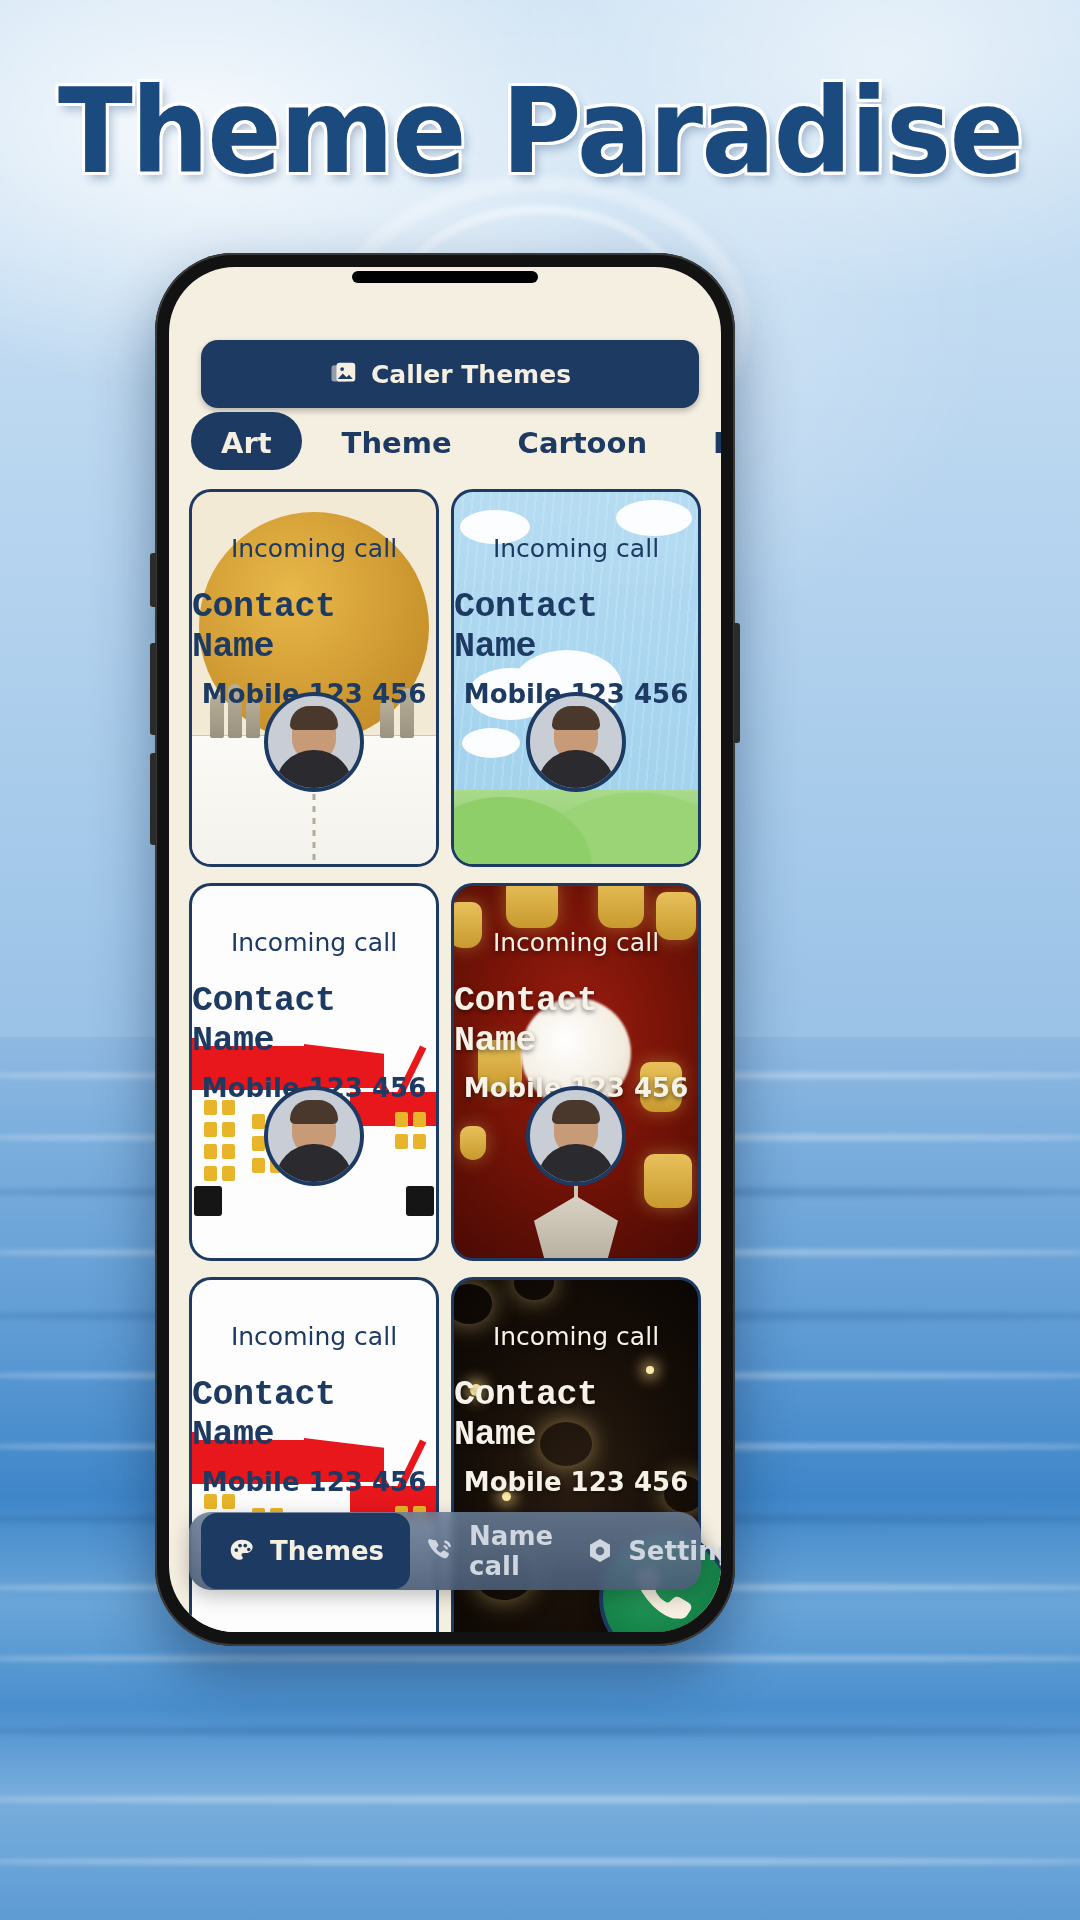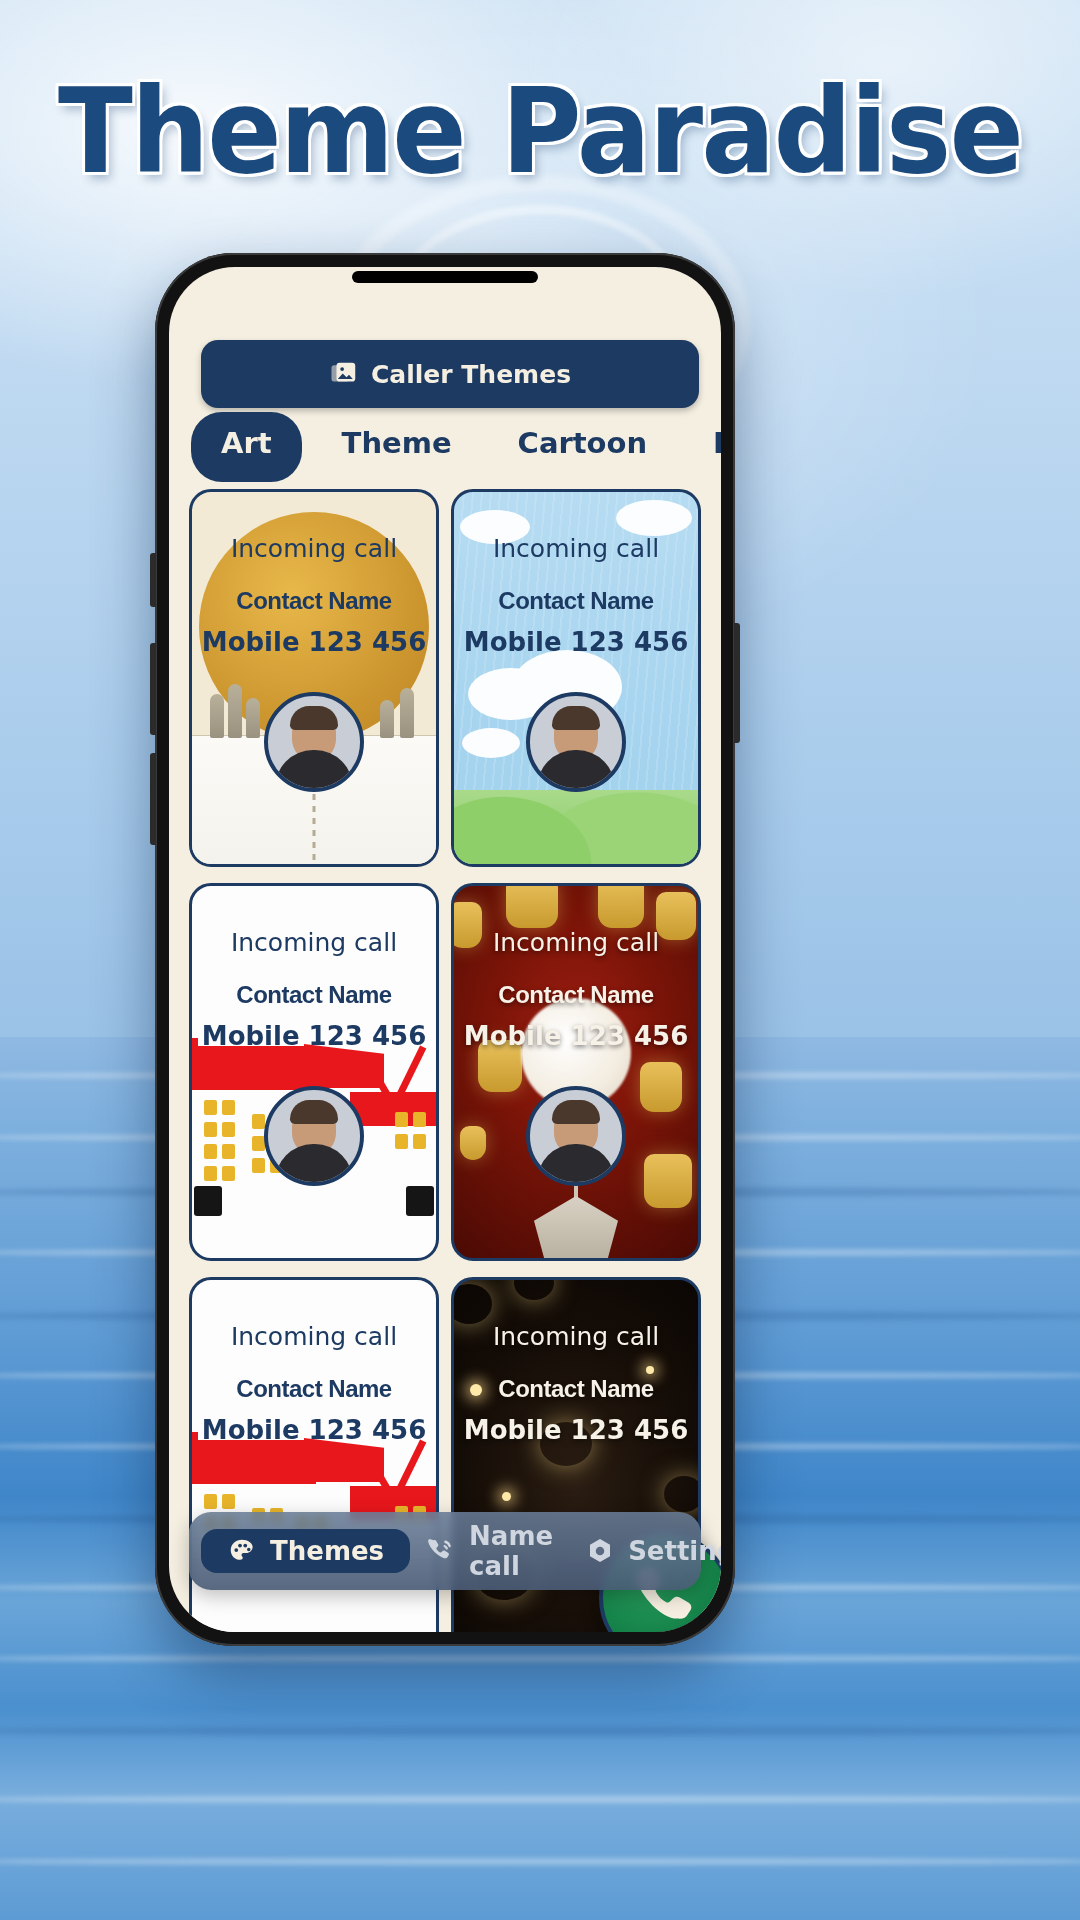--- a/index.html
+++ b/index.html
@@ -105,21 +105,21 @@
   .tab svg{ display:block; }
 
   
   .cats{
     position:absolute; top:145px; left:22px; right:0;
     display:flex; align-items:center; gap:0; z-index:20;
   }
   .chip{
     font-family:"DejaVu Sans", sans-serif;
     font-size:29px; font-weight:700; color:#1d3a63;
-    padding:0 26px; height:70px; line-height:62px; white-space:nowrap;
+    padding:0 26px; height:58px; line-height:62px; white-space:nowrap;
   }
   .chip.active{
     background:#1d3a63; color:#f5efe2; border-radius:31px; padding:0 30px;
   }
   .chip.gap{ margin-left:14px; }
 
   
   .grid{
     position:absolute; top:222px; left:10px; right:10px; bottom:0;
     display:grid; grid-template-columns:1fr 1fr;
@@ -131,22 +131,22 @@
     position:relative; height:378px; border-radius:22px;
     border:3px solid #1d3a63; overflow:hidden;
     display:flex; flex-direction:column; align-items:center;
   }
   .card .ic{
     margin-top:42px; font-size:25px; font-weight:400;
     font-family:"DejaVu Sans", sans-serif;
     position:relative; z-index:3;
   }
   .card .cn{
-    margin-top:24px; font-size:24px; font-weight:700;
-    font-family:Liberation Sans, sans-serif;
+    margin-top:24px; font-size:35px; font-weight:700;
+    font-family:Liberation Mono, monospace;
     position:relative; z-index:3; letter-spacing:-.5px;
   }
   .card .mb{
     margin-top:12px; font-size:26px; font-weight:700;
     font-family:"DejaVu Sans", sans-serif;
     position:relative; z-index:3;
   }
   .card .av{
     position:absolute; left:50%; transform:translateX(-50%);
     top:200px; width:100px; height:100px; border-radius:50%;
@@ -238,21 +238,21 @@
     border-radius:22px;
     background:linear-gradient(180deg, rgba(104,124,150,.88), rgba(74,92,118,.92));
     backdrop-filter:blur(4px);
     display:flex; align-items:center; padding:0 12px; gap:0;
     box-shadow:0 6px 20px rgba(0,0,0,.25);
   }
   .nav-item{
     display:flex; align-items:center; gap:13px;
     font-family:"DejaVu Sans", sans-serif;
     font-size:26px; font-weight:700; color:#cfd6df;
-    padding:0 16px; height:44px;
+    padding:0 16px; height:76px;
   }
   .nav-item.active{ background:#1d3a63; color:#f5efe2; border-radius:16px; padding:0 26px; }
   .nav-item svg{ display:block; }
   .nav-sp{ flex:1; }
 </style>
 </head>
 <body>
 
 <div class="bg">
   <div class="bg-sky"></div>

